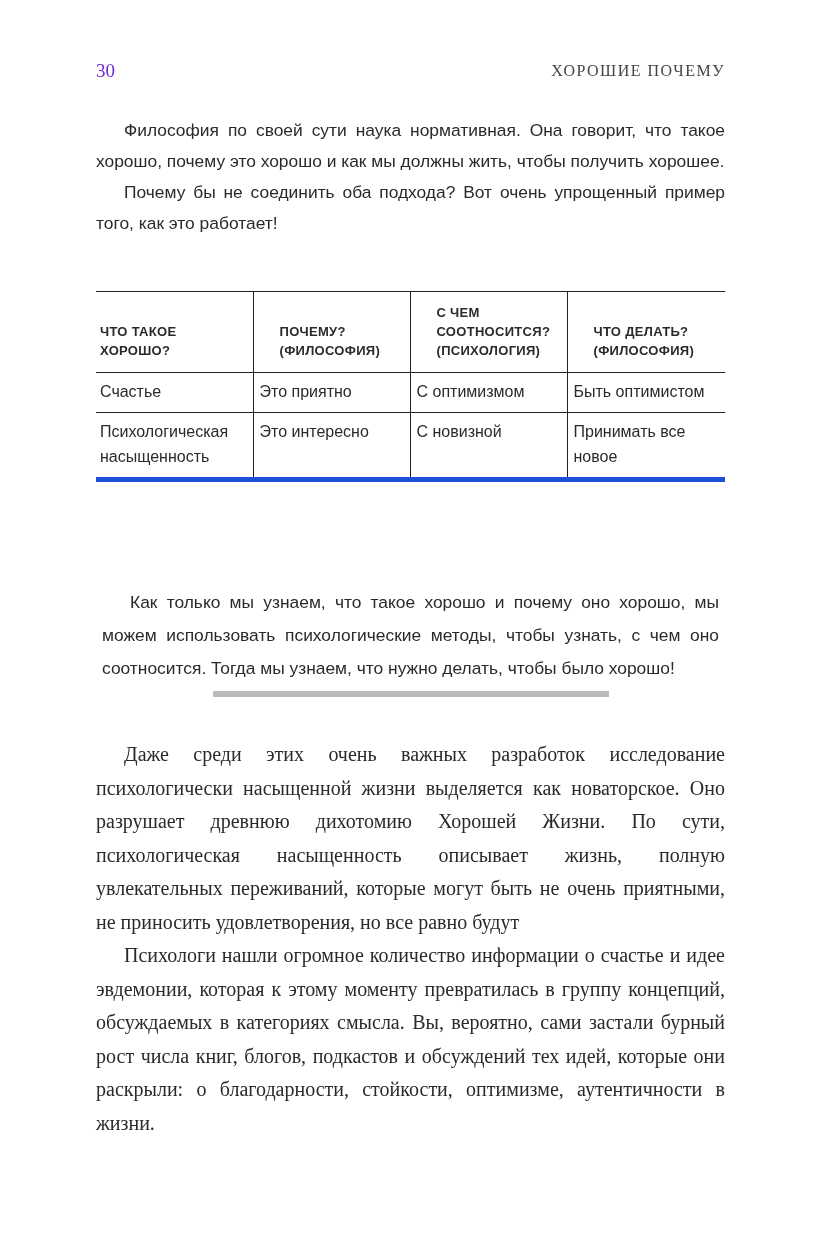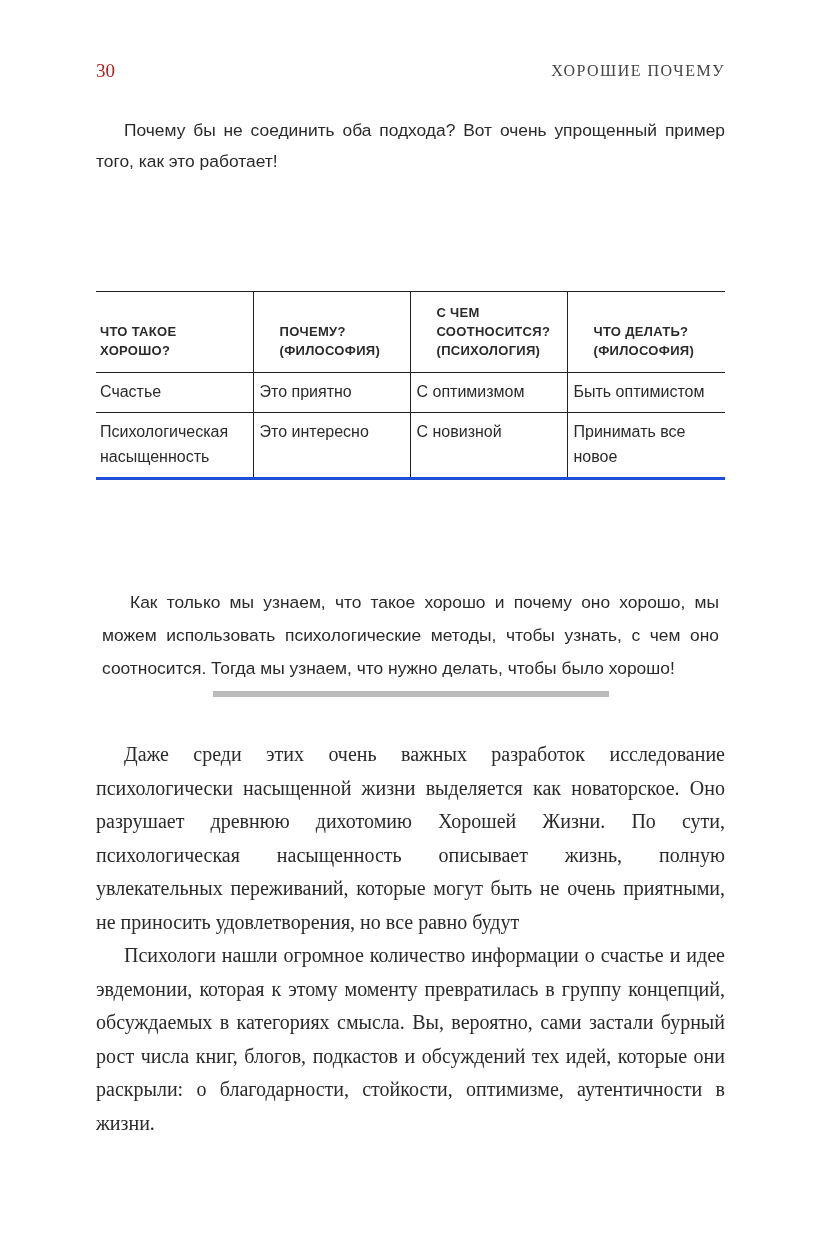--- a/index.html
+++ b/index.html
@@ -1,48 +1,49 @@
 <!DOCTYPE html>
 <html><head>
 <meta charset="utf-8">
 <style>
   html, body { margin:0; padding:0; background:#ffffff; }
   body { width:833px; height:1240px; position:relative; overflow:hidden; color:#2a2a2a; }
   .page { position:absolute; left:96px; top:0; width:629px; }
   .header { position:absolute; top:60px; left:0; width:629px; height:30px; }
-  .page-num { position:absolute; left:0; top:0; font-family:"Liberation Serif", serif; font-size:19px; color:#b91c1c; }
+  .page-num { position:absolute; left:0; top:0; font-family:"Liberation Serif", serif; font-size:19px; color:#6d28d9; }
   .running-title { position:absolute; right:0; top:2px; font-family:"Liberation Serif", serif; font-size:16px; letter-spacing:1.5px; color:#444; }
   .sans { font-family:"Liberation Sans", sans-serif; }
   .serif { font-family:"Liberation Serif", serif; }
   .intro { position:absolute; top:115px; left:0; width:629px; font-size:17.4px; line-height:31px; text-align:justify; }
   .intro p { margin:0; text-indent:28px; }
   table.comp { position:absolute; top:291px; left:0; width:629px; border-collapse:collapse; font-family:"Liberation Sans", sans-serif; }
   table.comp th, table.comp td { border-left:1px solid #222; padding:6px 5px 8px 6px; vertical-align:top; text-align:left; }
   table.comp th:first-child, table.comp td:first-child { border-left:none; padding-left:4px;margin-left:20px; }
   table.comp tr { border-top:1px solid #222; }
-  table.comp tr.last { border-bottom:3px solid #1d4ed8; }
+  table.comp tr.last { border-bottom:5px solid #1d4ed8; }
   table.comp th { font-size:13px; font-weight:bold; letter-spacing:0.3px; line-height:19px; vertical-align:bottom; height:62px; padding-bottom:12px;padding-left:26px; }
   table.comp td { font-size:16px; line-height:25px; }
   .outro { position:absolute; top:580px; left:0; width:629px; font-size:17.4px; line-height:33px; text-align:justify; }
   .outro p { margin:6px; text-indent:28px; }
   .divider { position:absolute; top:691px; left:117px; width:396px; height:6px; background:#bbbbbb; }
   .body-text { position:absolute; top:738px; left:0; width:629px; font-size:20px; line-height:33.5px; text-align:justify; }
   .body-text p { margin:0; text-indent:28px; }
 </style>
 </head>
 <body>
 
 <div class="page">
 
   <div class="header">
     <span class="page-num">30</span>
     <span class="running-title">ХОРОШИЕ ПОЧЕМУ</span>
   </div>
 
   <div class="intro sans">
+    <p>Философия по своей сути наука нормативная. Она говорит, что такое хорошо, почему это хорошо и как мы должны жить, чтобы получить хорошее.</p>
     <p>Почему бы не соединить оба подхода? Вот очень упрощенный пример того, как это работает!</p>
   </div>
 
   <table class="comp">
     <colgroup>
       <col style="width:157px">
         <col style="width:157px">
         <col style="width:157px">
         <col style="width:158px">
     </colgroup>

